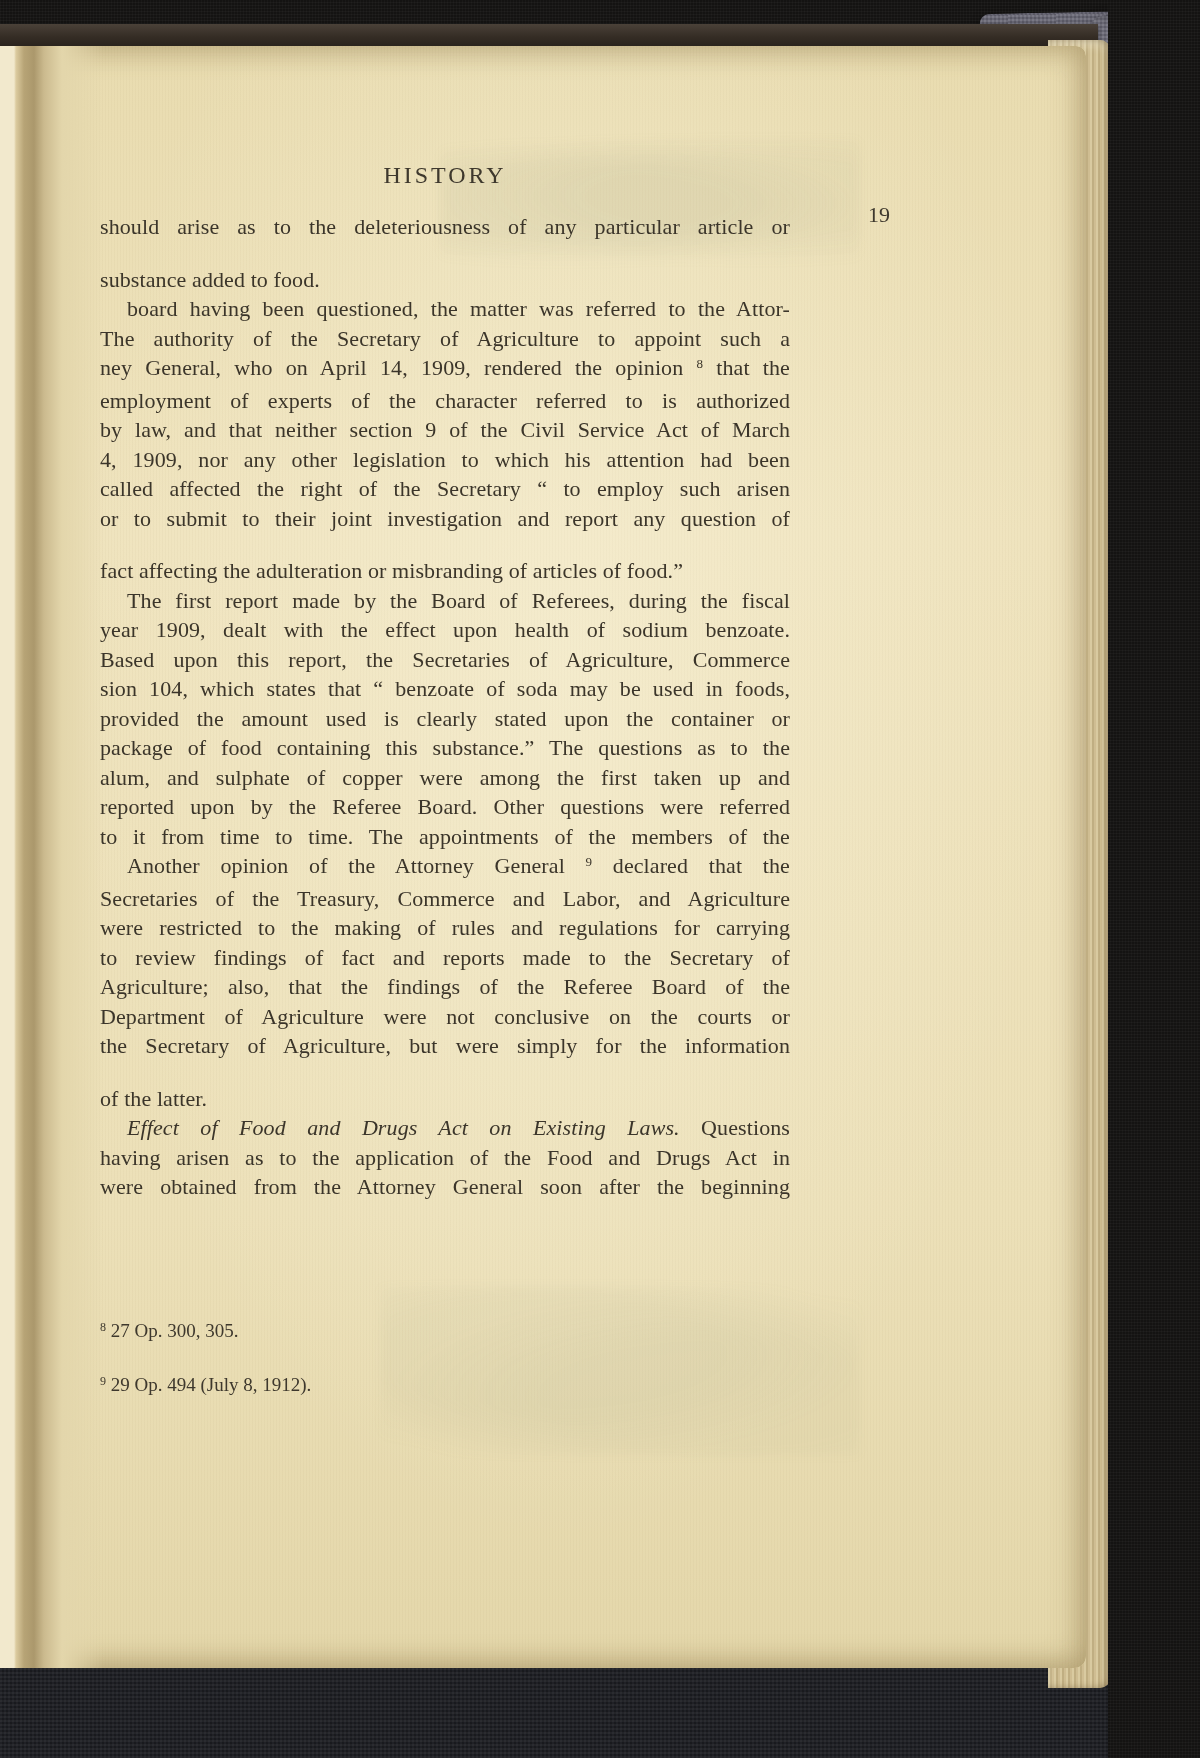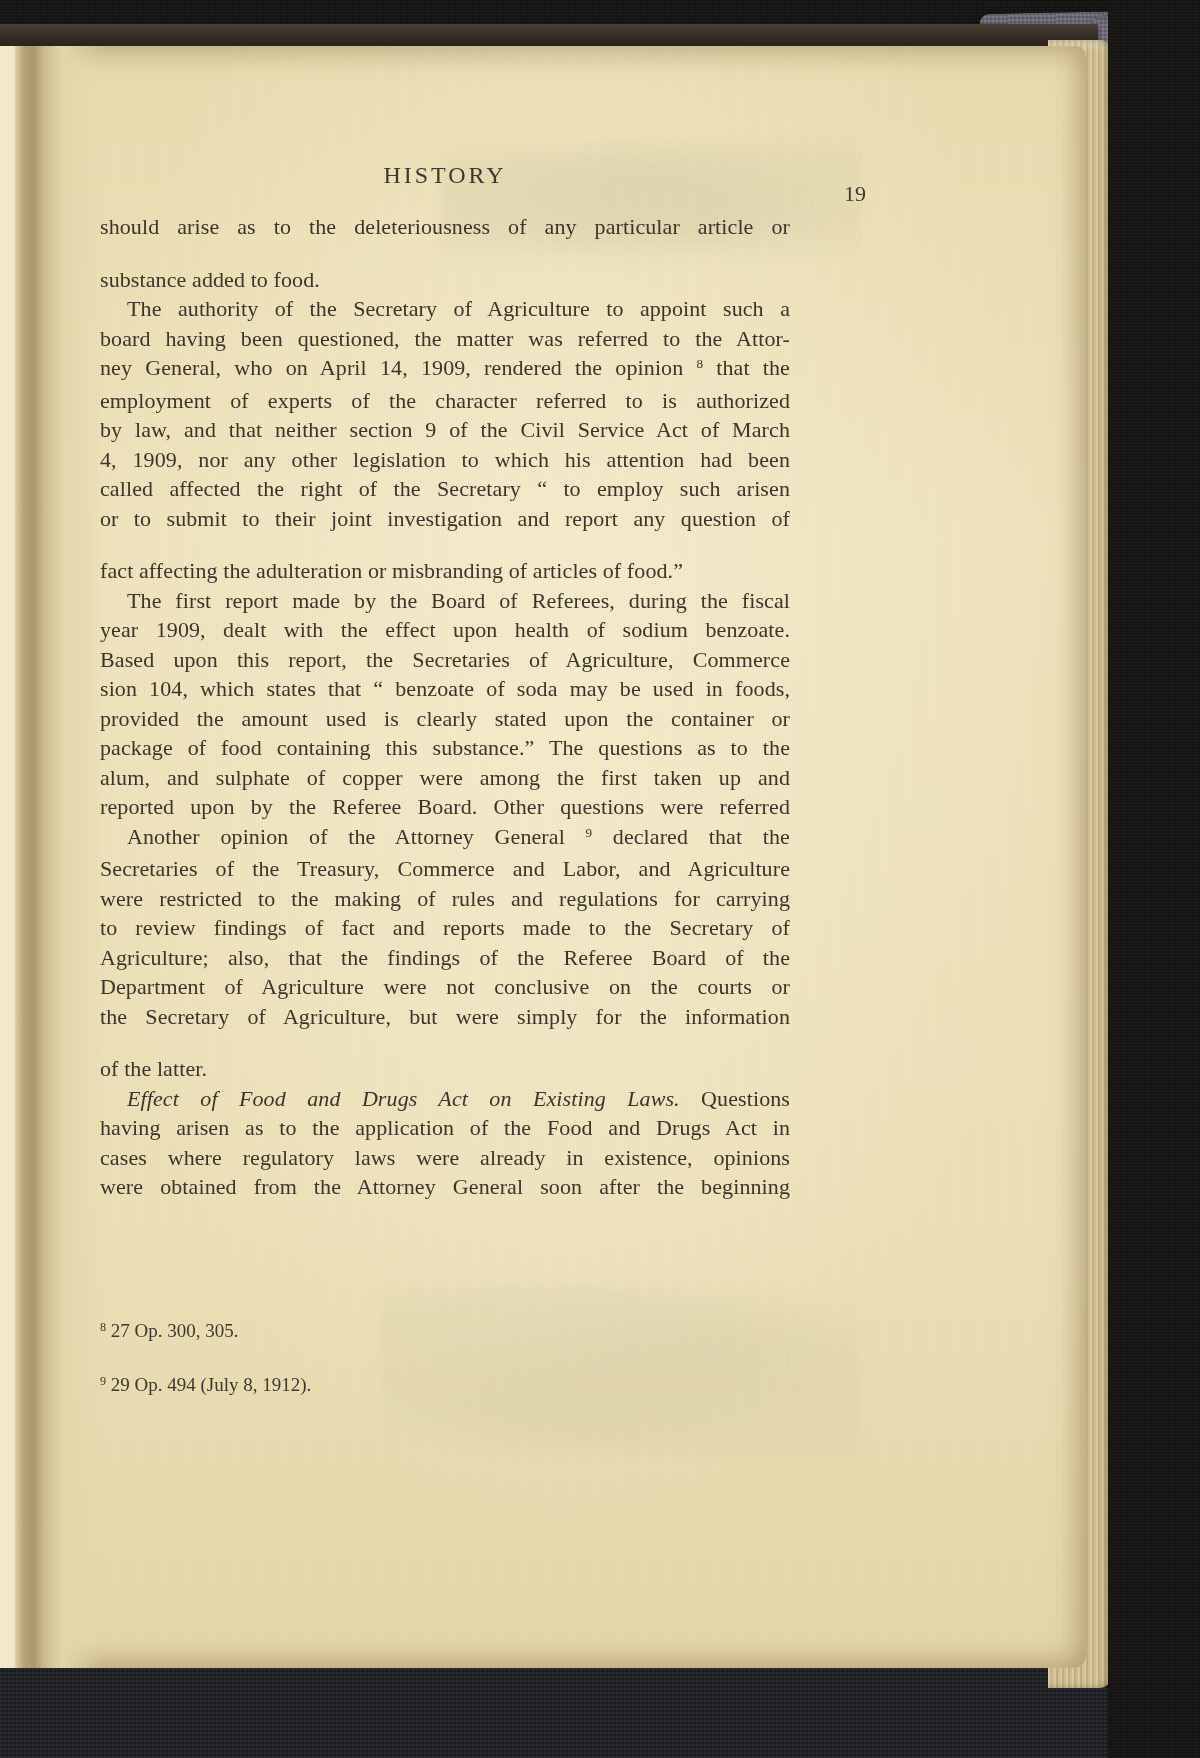--- a/index.html
+++ b/index.html
@@ -89,22 +89,22 @@
     background:
       radial-gradient(ellipse at 35% 40%, rgba(148,152,118,0.13) 0 40%, rgba(0,0,0,0) 72%),
       radial-gradient(ellipse at 70% 65%, rgba(148,152,118,0.11) 0 36%, rgba(0,0,0,0) 70%);
   }
 
   .running-head{
     position:absolute; left:100px; top:116px; width:690px;
     text-align:center; font-size:24px; letter-spacing:3px; color:#3e382d;
   }
   .page-number{
-    position:absolute; left:820px; top:135px; width:70px;
-    text-align:center; font-size:22px; color:#3e382d;
+    position:absolute; left:820px; top:156px; width:70px;
+    text-align:right; font-size:22px; color:#3e382d;
   }
 
   .body-text{
     position:absolute; left:100px; top:166px; width:690px;
     font-size:22px; line-height:29.5px; letter-spacing:0.1px;
   }
   .line{ text-align:justify; }
   .line.j{ text-align-last:justify; text-justify:inter-word; }
   .line.l{ text-align-last:left;margin-top:23px; }
   .para.indent .line:first-child{ text-indent:27px; }
@@ -134,54 +134,54 @@
 
     <div class="running-head">HISTORY</div>
     <div class="page-number">19</div>
 
     <div class="body-text">
         <div class="para">
           <div class="line j"><span>should arise as to the deleteriousness of any particular article or</span></div>
           <div class="line l"><span>substance added to food.</span></div>
         </div>
         <div class="para indent">
+          <div class="line j"><span>board having been questioned, the matter was referred to the Attor-</span></div>
           <div class="line j"><span>The authority of the Secretary of Agriculture to appoint such a</span></div>
-          <div class="line j"><span>board having been questioned, the matter was referred to the Attor-</span></div>
           <div class="line j"><span>ney General, who on April 14, 1909, rendered the opinion </span><span class="sup">8</span><span> that the</span></div>
           <div class="line j"><span>employment of experts of the character referred to is authorized</span></div>
           <div class="line j"><span>by law, and that neither section 9 of the Civil Service Act of March</span></div>
           <div class="line j"><span>4, 1909, nor any other legislation to which his attention had been</span></div>
           <div class="line j"><span>called affected the right of the Secretary “ to employ such arisen</span></div>
           <div class="line j"><span>or to submit to their joint investigation and report any question of</span></div>
           <div class="line l"><span>fact affecting the adulteration or misbranding of articles of food.”</span></div>
         </div>
         <div class="para indent">
           <div class="line j"><span>The first report made by the Board of Referees, during the fiscal</span></div>
           <div class="line j"><span>year 1909, dealt with the effect upon health of sodium benzoate.</span></div>
           <div class="line j"><span>Based upon this report, the Secretaries of Agriculture, Commerce</span></div>
           <div class="line j"><span>sion 104, which states that “ benzoate of soda may be used in foods,</span></div>
           <div class="line j"><span>provided the amount used is clearly stated upon the container or</span></div>
           <div class="line j"><span>package of food containing this substance.” The questions as to the</span></div>
           <div class="line j"><span>alum, and sulphate of copper were among the first taken up and</span></div>
           <div class="line j"><span>reported upon by the Referee Board.  Other questions were referred</span></div>
+          <div class="line j"><span>to it from time to time.  The appointments of the members of the</span></div>
         </div>
         <div class="para indent">
           <div class="line j"><span>Another opinion of the Attorney General </span><span class="sup">9</span><span> declared that the</span></div>
           <div class="line j"><span>Secretaries of the Treasury, Commerce and Labor, and Agriculture</span></div>
           <div class="line j"><span>were restricted to the making of rules and regulations for carrying</span></div>
           <div class="line j"><span>to review findings of fact and reports made to the Secretary of</span></div>
           <div class="line j"><span>Agriculture; also, that the findings of the Referee Board of the</span></div>
           <div class="line j"><span>Department of Agriculture were not conclusive on the courts or</span></div>
           <div class="line j"><span>the Secretary of Agriculture, but were simply for the information</span></div>
           <div class="line l"><span>of the latter.</span></div>
         </div>
         <div class="para indent">
           <div class="line j"><span class="it">Effect of Food and Drugs Act on Existing Laws.</span><span>  Questions</span></div>
           <div class="line j"><span>having arisen as to the application of the Food and Drugs Act in</span></div>
-          <div class="line j"><span>cases where regulatory laws were already in existence, opinions</span></div>
           <div class="line j"><span>were obtained from the Attorney General soon after the beginning</span></div>
         </div>
       </div>
 
     <div class="footnotes">
         <div class="line l"><span class="sup">8</span><span> 27 Op. 300, 305.</span></div>
         <div class="line l"><span class="sup">9</span><span> 29 Op. 494 (July 8, 1912).</span></div>
       </div>
   </div>
 </div>

